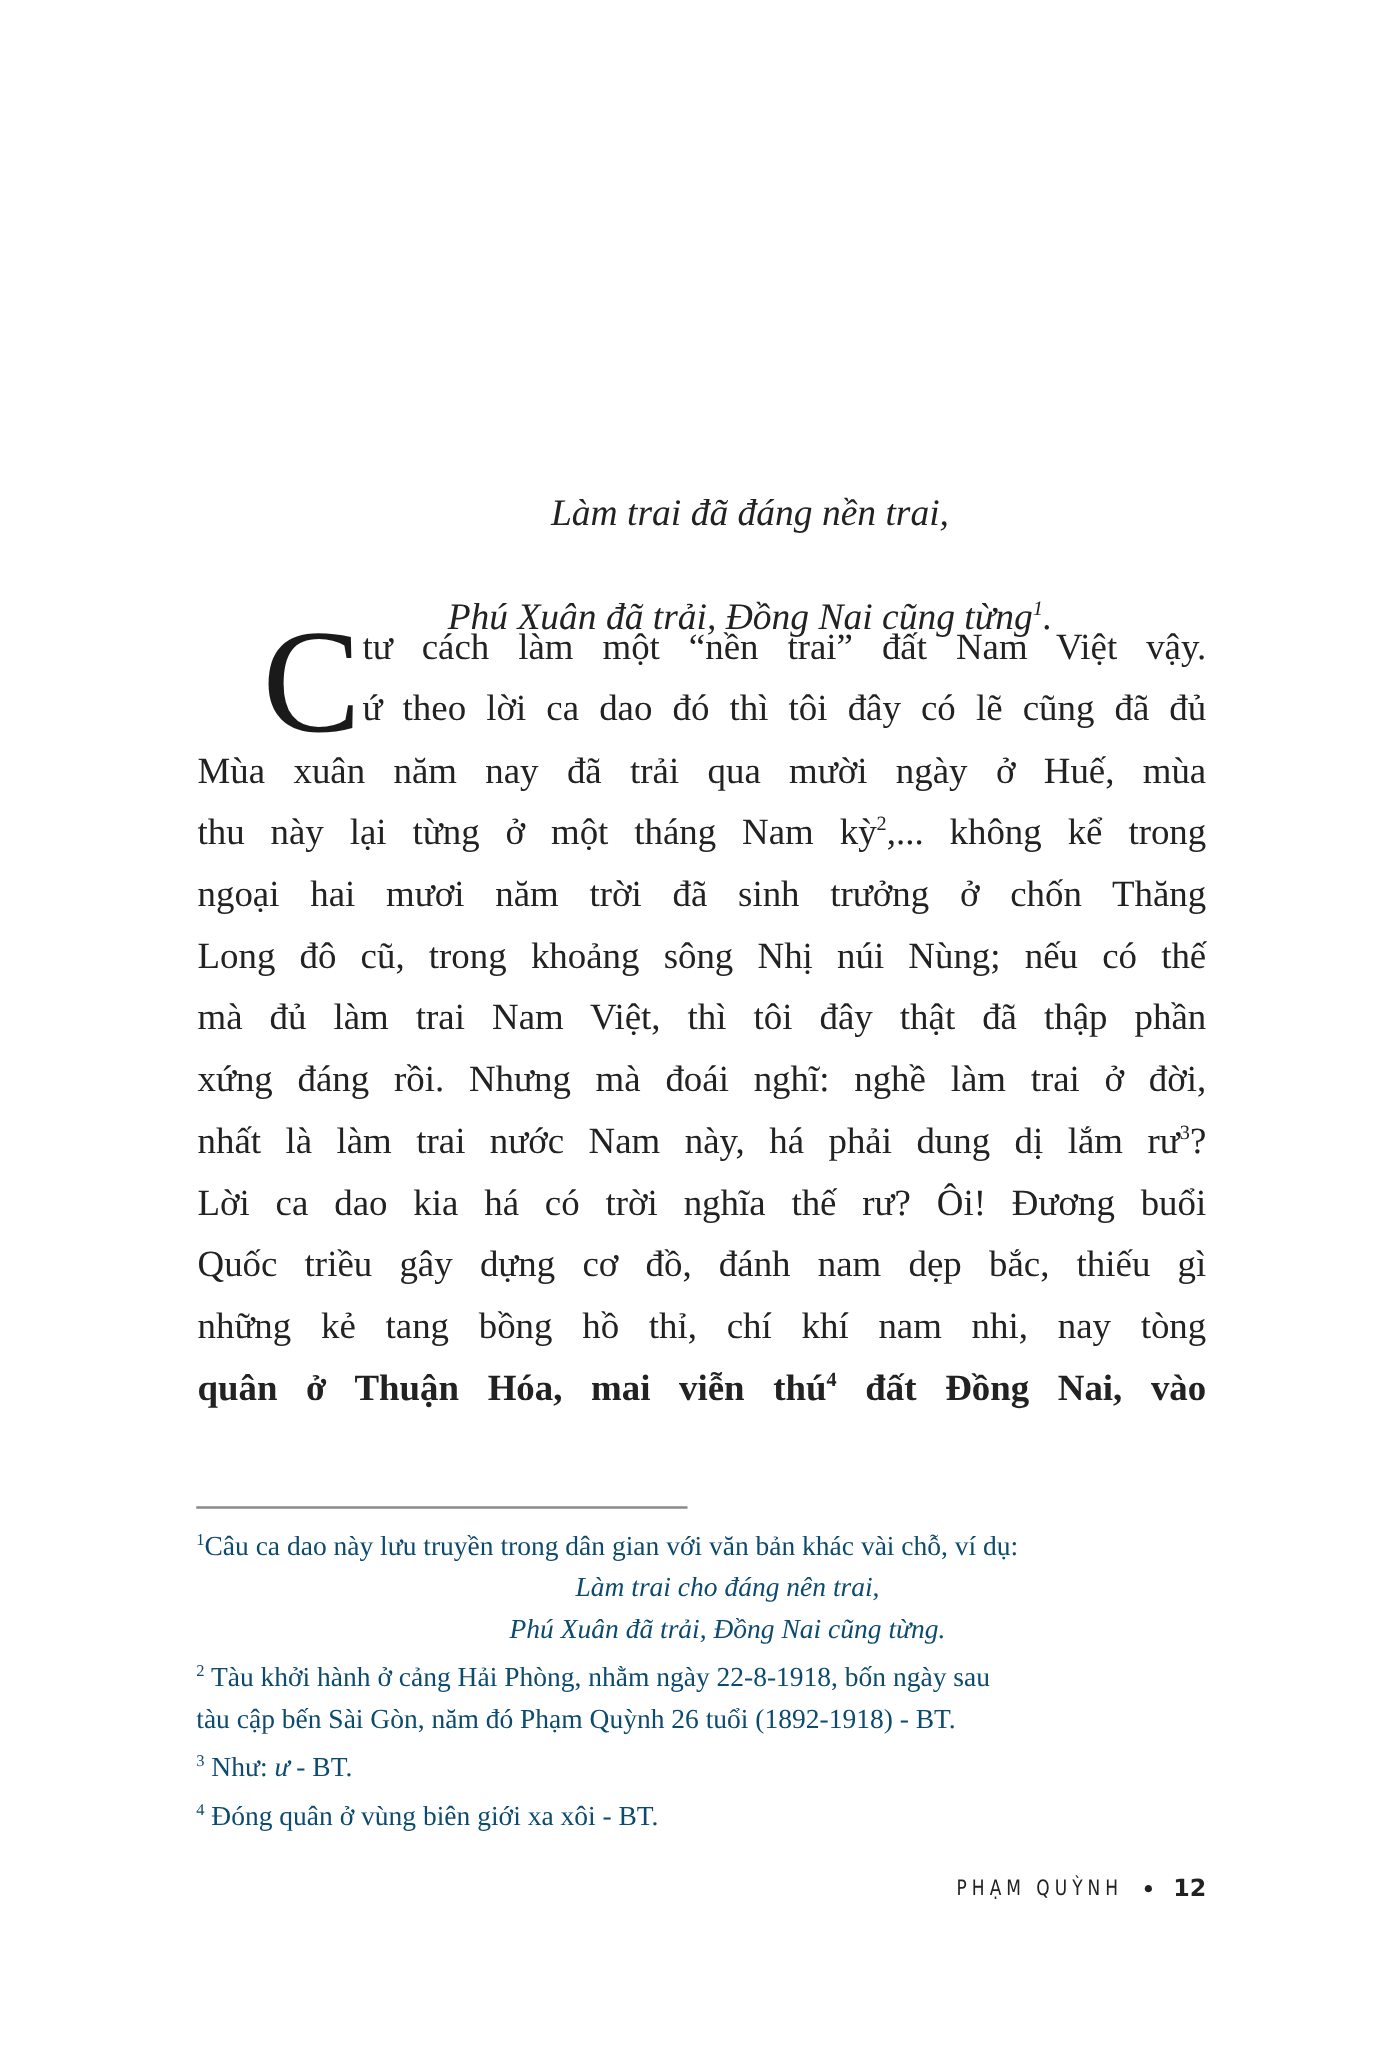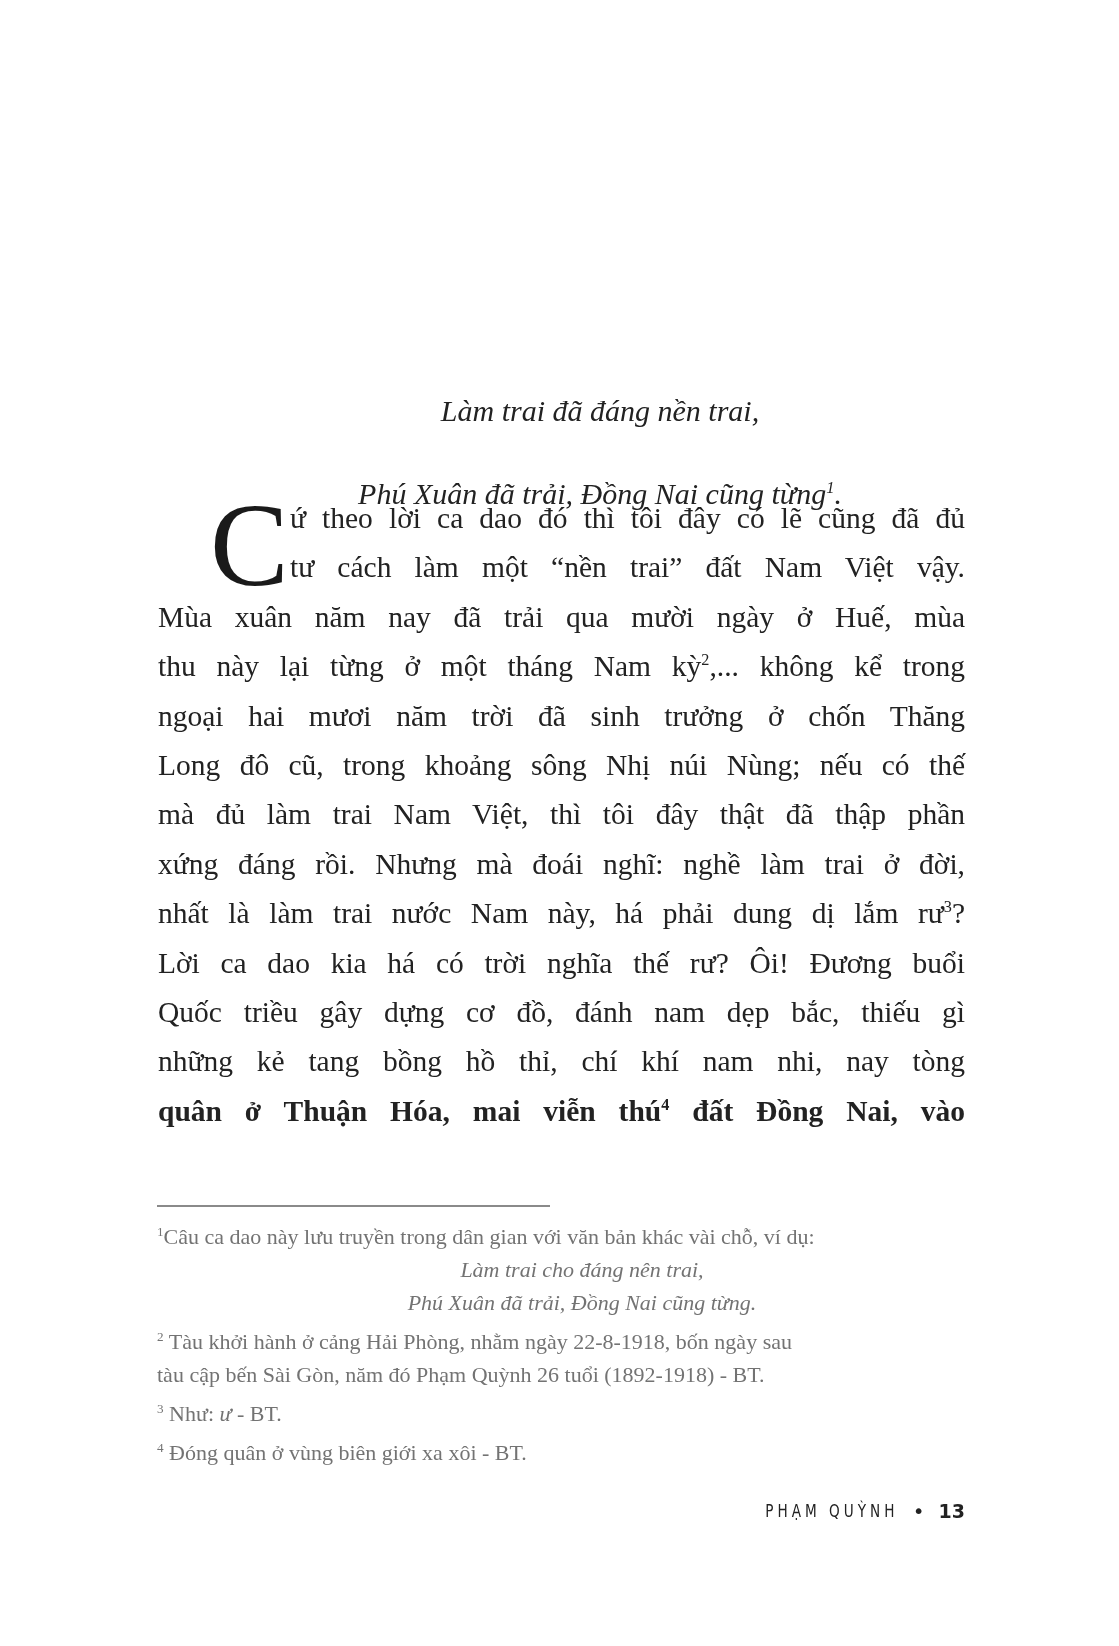--- a/index.html
+++ b/index.html
@@ -12,21 +12,21 @@
     sup { font-size: 0.55em; line-height: 0; vertical-align: super; }
 
     .body-text { position: absolute; left: 158px; width: 807px; top: 494px; font-size: 29.5px; line-height: 49.4px; color: #222; }
     .body-text .line { display: block; white-space: nowrap; text-align: justify; text-align-last: justify; height: 49.4px; }
     .body-text .line.last { text-align-last: justify; font-weight: bold; }
     .dropcap { position: absolute; left: 52px; top: 2px; font-size: 118px; line-height: 100px; color: #1a1a1a; font-weight: normal; }
     .indented { margin-left: 132px; }
 
     .footnote-rule { position: absolute; left: 157px; top: 1205px; width: 393px; height: 2px; background: #8a8a8a; }
 
-    .footnotes { position: absolute; left: 157px; width: 810px; top: 1220px; font-size: 22px; color: #737373; }
+    .footnotes { position: absolute; left: 157px; width: 810px; top: 1220px; font-size: 22px; color: #0c4a6e; }
     .fn { display: block; line-height: 33px; white-space: nowrap; }
     .fn-gap { margin-top: 6px; }
     .fn-verse { display: block; text-align: center; font-style: italic; line-height: 33px; white-space: nowrap; padding-left: 40px; }
     .fn sup { font-size: 0.6em; }
 
     .footer { position: absolute; right: 154px; top: 1500px; font-family: "DejaVu Sans", "Liberation Sans", sans-serif; font-size: 17px; color: #222; display: flex; align-items: center; gap: 14px; }
     .footer .author { letter-spacing: 5px; font-weight: normal; transform: scaleX(0.8); transform-origin: right center; }
     .footer .bullet { font-size: 20px; line-height: 1; }
     .footer .pageno { font-weight: bold; font-size: 19px; }
   </style>
@@ -35,22 +35,22 @@
 
 <div class="page serif">
 
   <div class="epigraph">
     <span class="line">Làm trai đã đáng nền trai,</span>
     <span class="line"><span>Phú Xuân đã trải, Đồng Nai cũng từng</span><sup>1</sup><span>.</span></span>
   </div>
 
   <div class="body-text">
     <span class="dropcap">C</span>
+    <span class="line indented">tư cách làm một “nền trai” đất Nam Việt vậy.</span>
     <span class="line indented">ứ theo lời ca dao đó thì tôi đây có lẽ cũng đã đủ</span>
-    <span class="line indented">tư cách làm một “nền trai” đất Nam Việt vậy.</span>
     <span class="line">Mùa xuân năm nay đã trải qua mười ngày ở Huế, mùa</span>
     <span class="line"><span>thu này lại từng ở một tháng Nam kỳ</span><sup>2</sup><span>,... không kể trong</span></span>
     <span class="line">ngoại hai mươi năm trời đã sinh trưởng ở chốn Thăng</span>
     <span class="line">Long đô cũ, trong khoảng sông Nhị núi Nùng; nếu có thế</span>
     <span class="line">mà đủ làm trai Nam Việt, thì tôi đây thật đã thập phần</span>
     <span class="line">xứng đáng rồi. Nhưng mà đoái nghĩ: nghề làm trai ở đời,</span>
     <span class="line"><span>nhất là làm trai nước Nam này, há phải dung dị lắm rư</span><sup>3</sup><span>?</span></span>
     <span class="line">Lời ca dao kia há có trời nghĩa thế rư? Ôi! Đương buổi</span>
     <span class="line">Quốc triều gây dựng cơ đồ, đánh nam dẹp bắc, thiếu gì</span>
     <span class="line">những kẻ tang bồng hồ thỉ, chí khí nam nhi, nay tòng</span>
@@ -73,16 +73,16 @@
       <span class="fn"><sup>3</sup> <span>Như: </span><em>ư</em><span> - BT.</span></span>
     </div>
     <div class="fn-gap">
       <span class="fn"><sup>4</sup> <span>Đóng quân ở vùng biên giới xa xôi - BT.</span></span>
     </div>
   </div>
 
   <div class="footer">
     <span class="author">PHẠM QUỲNH</span>
     <span class="bullet">•</span>
-    <span class="pageno">13</span>
+    <span class="pageno">12</span>
   </div>
 
 </div>
 
 </body></html>

